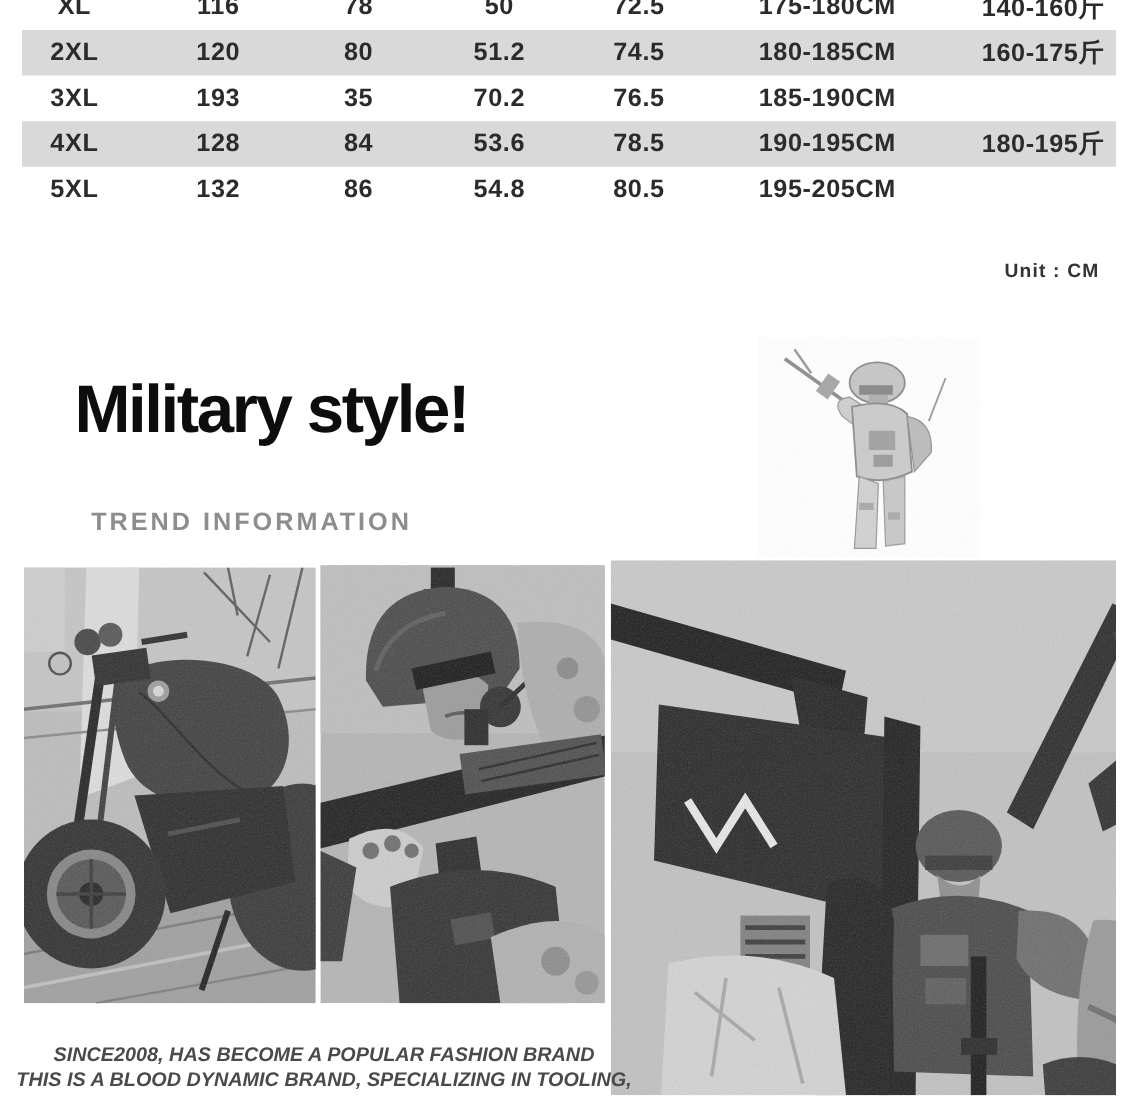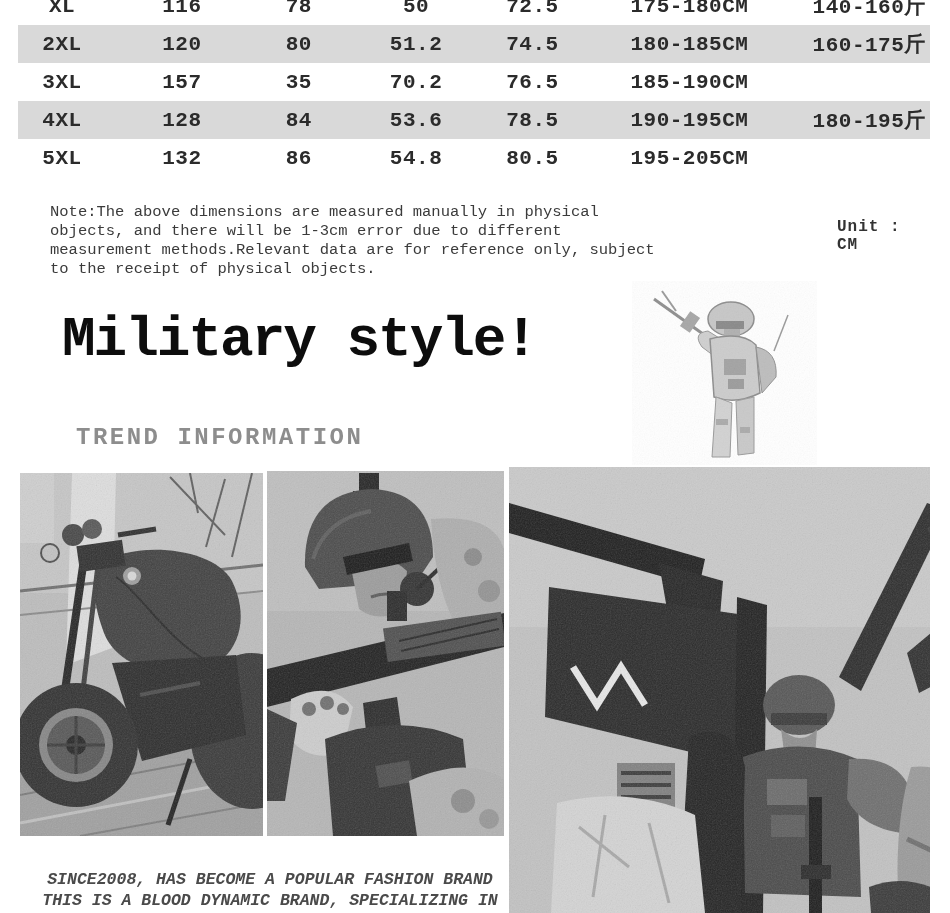--- a/index.html
+++ b/index.html
@@ -1,19 +1,19 @@
 <!DOCTYPE html>
 <html><head>
 <meta charset="utf-8">
 <style>
   html,body { margin:0; padding:0; background:#fff; }
   #page {
     position:relative; width:930px; height:913px;
     background:#fff; overflow:hidden;
-    font-family:Liberation Mono, monospace;
+    font-family:Liberation Sans, sans-serif;
   }
 
   
   #size-table { position:absolute; top:0; left:0; width:950px; }
   .trow {
     display:grid;
     grid-template-columns:13.05% 12.2% 12.4% 12.3% 12.2% 20.85% 17%;
     height:38px; align-items:center;
     font-weight:bold; font-size:21px; color:#2b2b2b;
   }
@@ -36,21 +36,21 @@
     font-size:16px; font-weight:bold; color:#333; letter-spacing:1px;
   }
 
   
   #hero-title {
     position:absolute; left:62px; top:308px;
     font-size:56px; font-weight:bold; color:#0d0d0d; letter-spacing:-2px;
   }
   #trend-heading {
     position:absolute; left:76px; top:424px;
-    font-size:24px; font-weight:bold; color:#8d8d8d; letter-spacing:2.5px;
+    font-size:21px; font-weight:bold; color:#8d8d8d; letter-spacing:2.5px;
   }
   #soldier-sketch { position:absolute; left:632px; top:281px; width:185px; height:184px; }
 
   
   .photo { position:absolute; display:block; }
   #photo-moto    { left:20px;  top:473px; width:243px; height:363px; }
   #photo-soldier { left:267px; top:471px; width:237px; height:365px; }
   #photo-vehicle { left:509px; top:467px; width:441px; height:446px; }
 
   
@@ -90,21 +90,21 @@
       <span class="cell">2XL</span>
       <span class="cell">120</span>
       <span class="cell">80</span>
       <span class="cell">51.2</span>
       <span class="cell">74.5</span>
       <span class="cell">180-185CM</span>
       <span class="cell">160-175斤</span>
     </div>
     <div class="trow">
       <span class="cell">3XL</span>
-      <span class="cell">157</span>
+      <span class="cell">193</span>
       <span class="cell">35</span>
       <span class="cell">70.2</span>
       <span class="cell">76.5</span>
       <span class="cell">185-190CM</span>
     </div>
     <div class="trow striped">
       <span class="cell">4XL</span>
       <span class="cell">128</span>
       <span class="cell">84</span>
       <span class="cell">53.6</span>
@@ -115,21 +115,20 @@
     <div class="trow">
       <span class="cell">5XL</span>
       <span class="cell">132</span>
       <span class="cell">86</span>
       <span class="cell">54.8</span>
       <span class="cell">80.5</span>
       <span class="cell">195-205CM</span>
     </div>
   </div>
 
-  <div id="note">Note:The above dimensions are measured manually in physical objects, and there will be 1-3cm error due to different measurement methods.Relevant data are for reference only, subject to the receipt of physical objects.</div>
   <div id="unit">Unit : CM</div>
 
   <div id="hero-title">Military style!</div>
   <div id="trend-heading">TREND INFORMATION</div>
 
   <svg id="soldier-sketch" viewBox="0 0 185 184">
     <rect width="185" height="184" fill="#ffffff"></rect>
 
     <line x1="22" y1="18" x2="78" y2="58" stroke="#8f8f8f" stroke-width="3"></line>
     <line x1="30" y1="10" x2="44" y2="30" stroke="#9a9a9a" stroke-width="2"></line>

